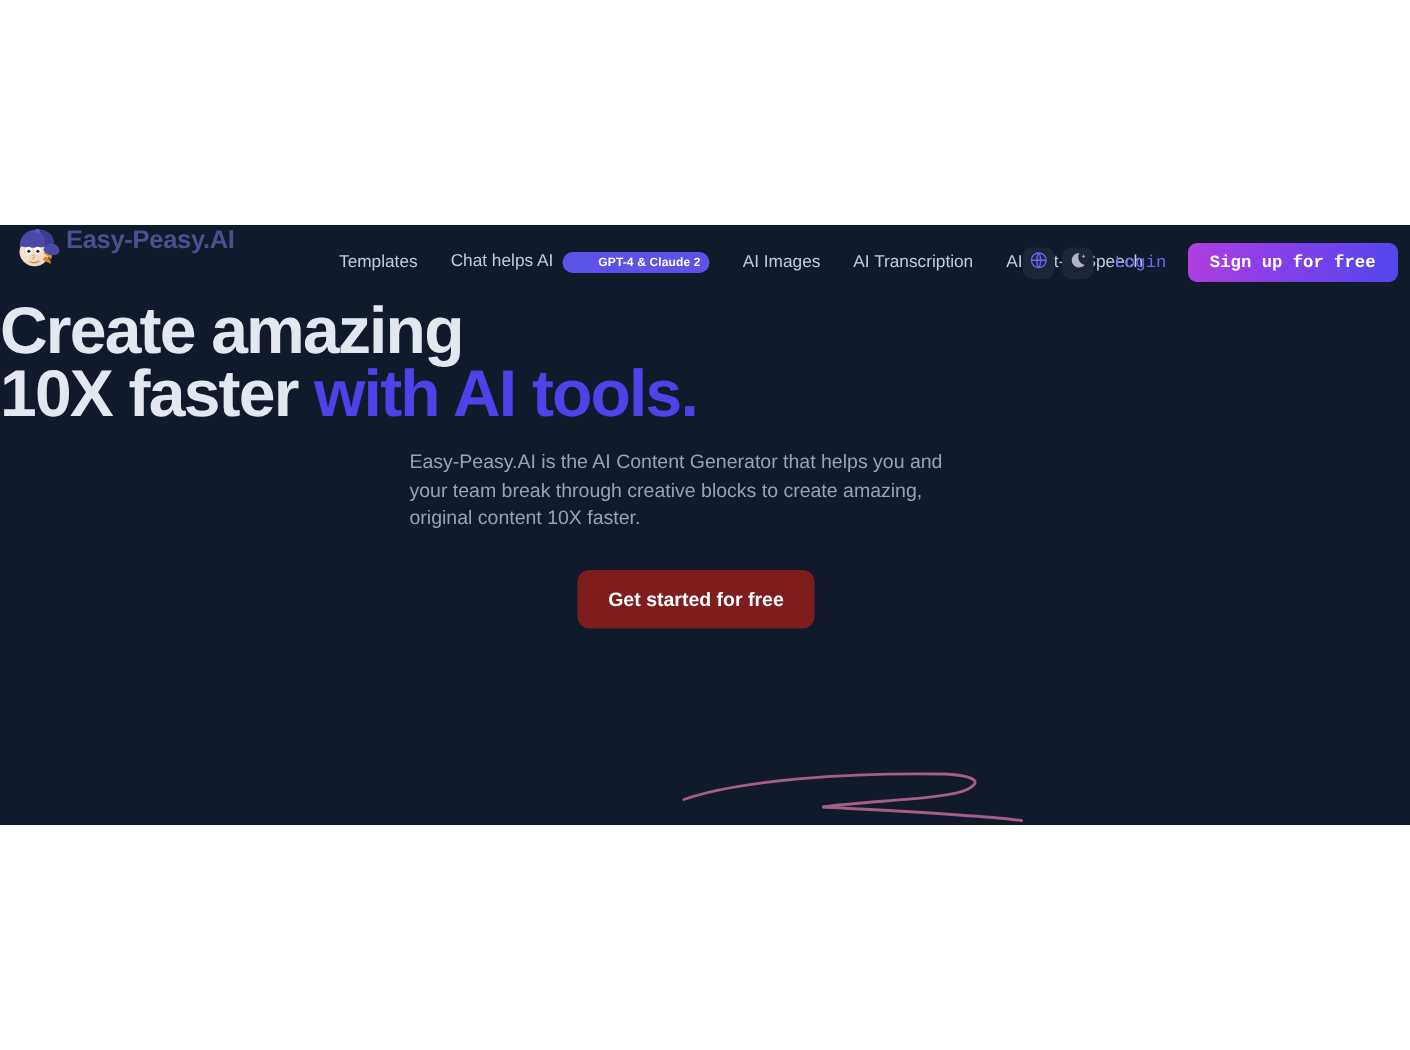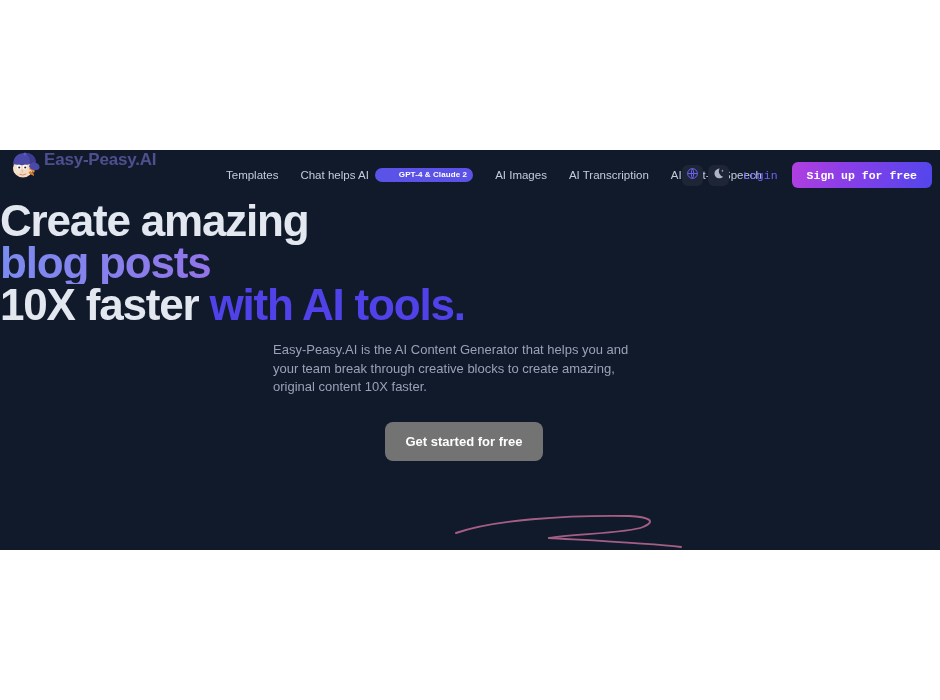--- a/index.html
+++ b/index.html
@@ -70,21 +70,20 @@
     position: absolute;
     left: 226px;
     top: 0;
     height: 50px;
     display: flex;
     align-items: center;
     gap: 0px;
   }
   .nav-link {
     display: flex;
-    align-items: center;
     gap: 6px;
     font-size: 11.5px;
     color: #c3ccdd;
     text-decoration: none;
     white-space: nowrap;
     margin-right: 22px;
   }
   .nav-link:last-child { margin-right: 0; }
 
   .badge {
@@ -203,21 +202,21 @@
     display: flex;
     justify-content: center;
   }
   .cta-btn {
     display: flex;
     align-items: center;
     justify-content: center;
     width: 158px;
     height: 39px;
     border-radius: 8px;
-    background: #737373;
+    background: #7f1d1d;
     color: #ffffff;
     font-size: 13px;
     font-weight: bold;
     text-decoration: none;
     border: none;
     cursor: pointer;
   }
 </style>
 </head>
 <body>
@@ -305,21 +304,20 @@
         <a class="login-link" href="#">Login</a>
 
         <a class="signup-btn" href="#">Sign up for free</a>
       </div>
     </div>
 
     <div class="hero">
 
       <h1 class="headline">
         <span class="line1">Create amazing</span>
-        <span class="line2 grad-text">blog posts</span>
         <span class="line3"><span>10X faster </span><span class="accent-text">with AI tools.</span></span>
       </h1>
 
       <p class="subtitle">Easy-Peasy.AI is the AI Content Generator that helps you and your team break through creative blocks to create amazing, original content 10X faster.</p>
 
       <div class="cta-wrap">
         <a class="cta-btn" href="#">Get started for free</a>
       </div>
     </div>
 

